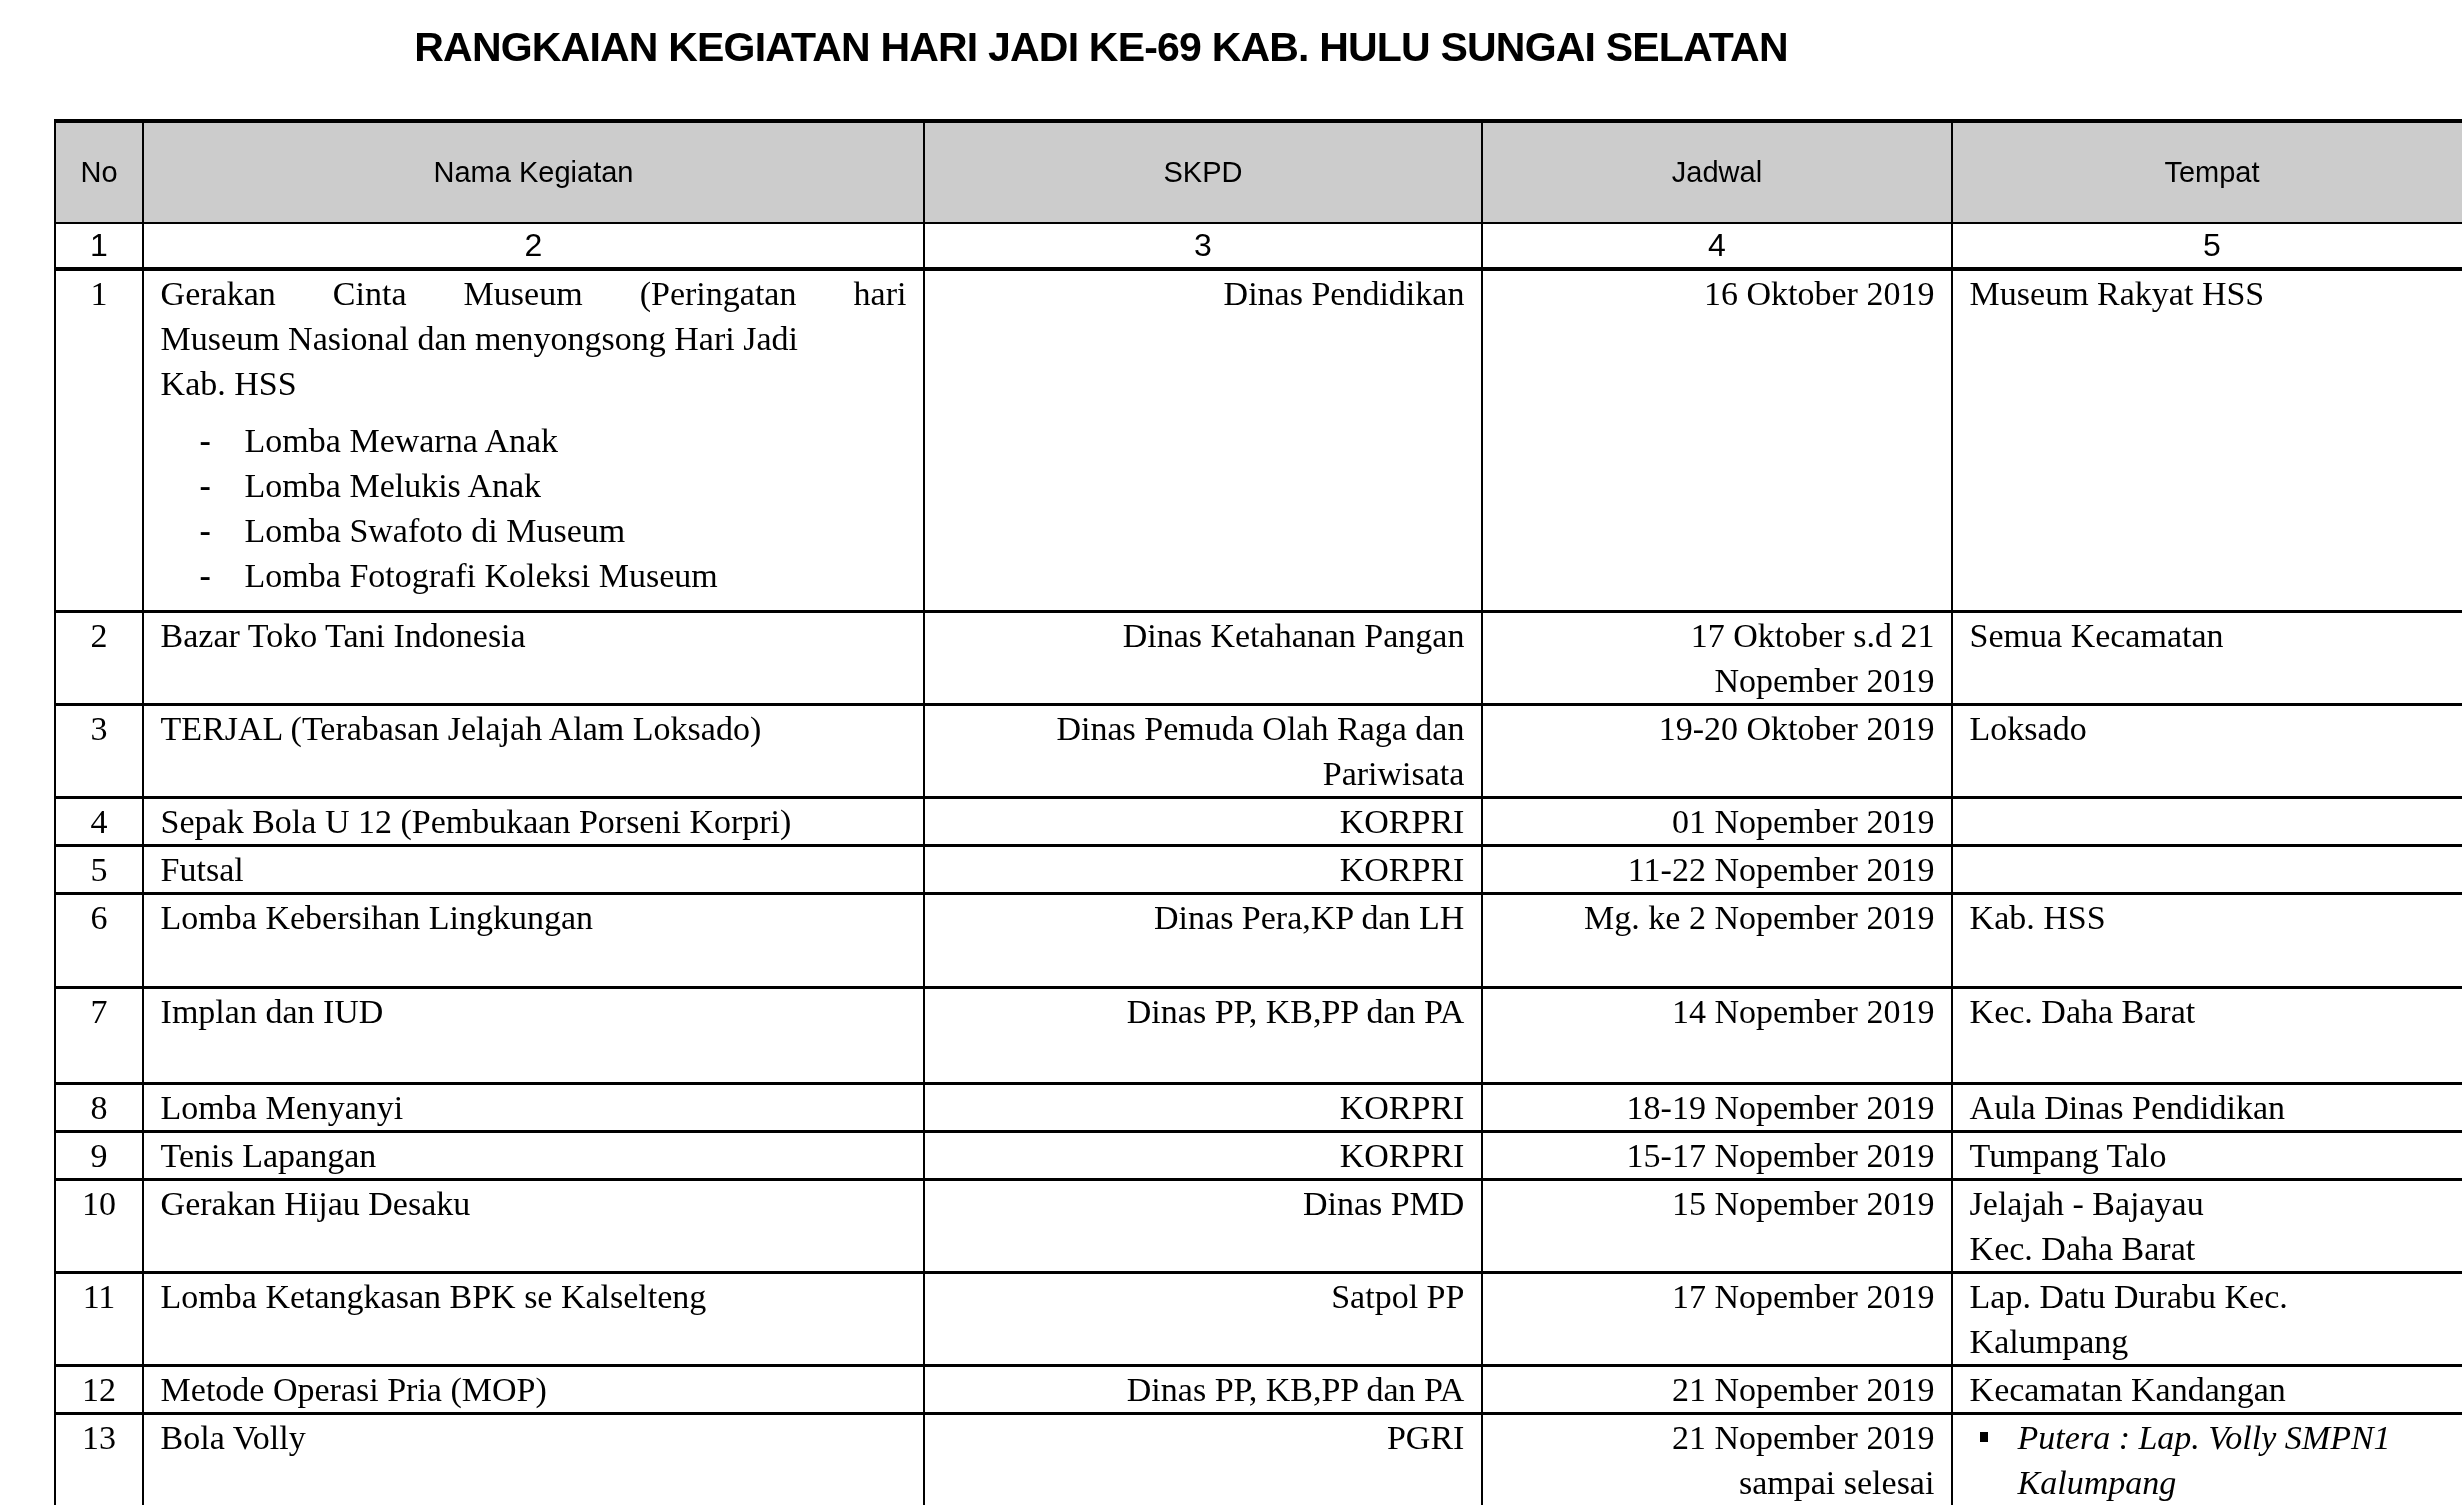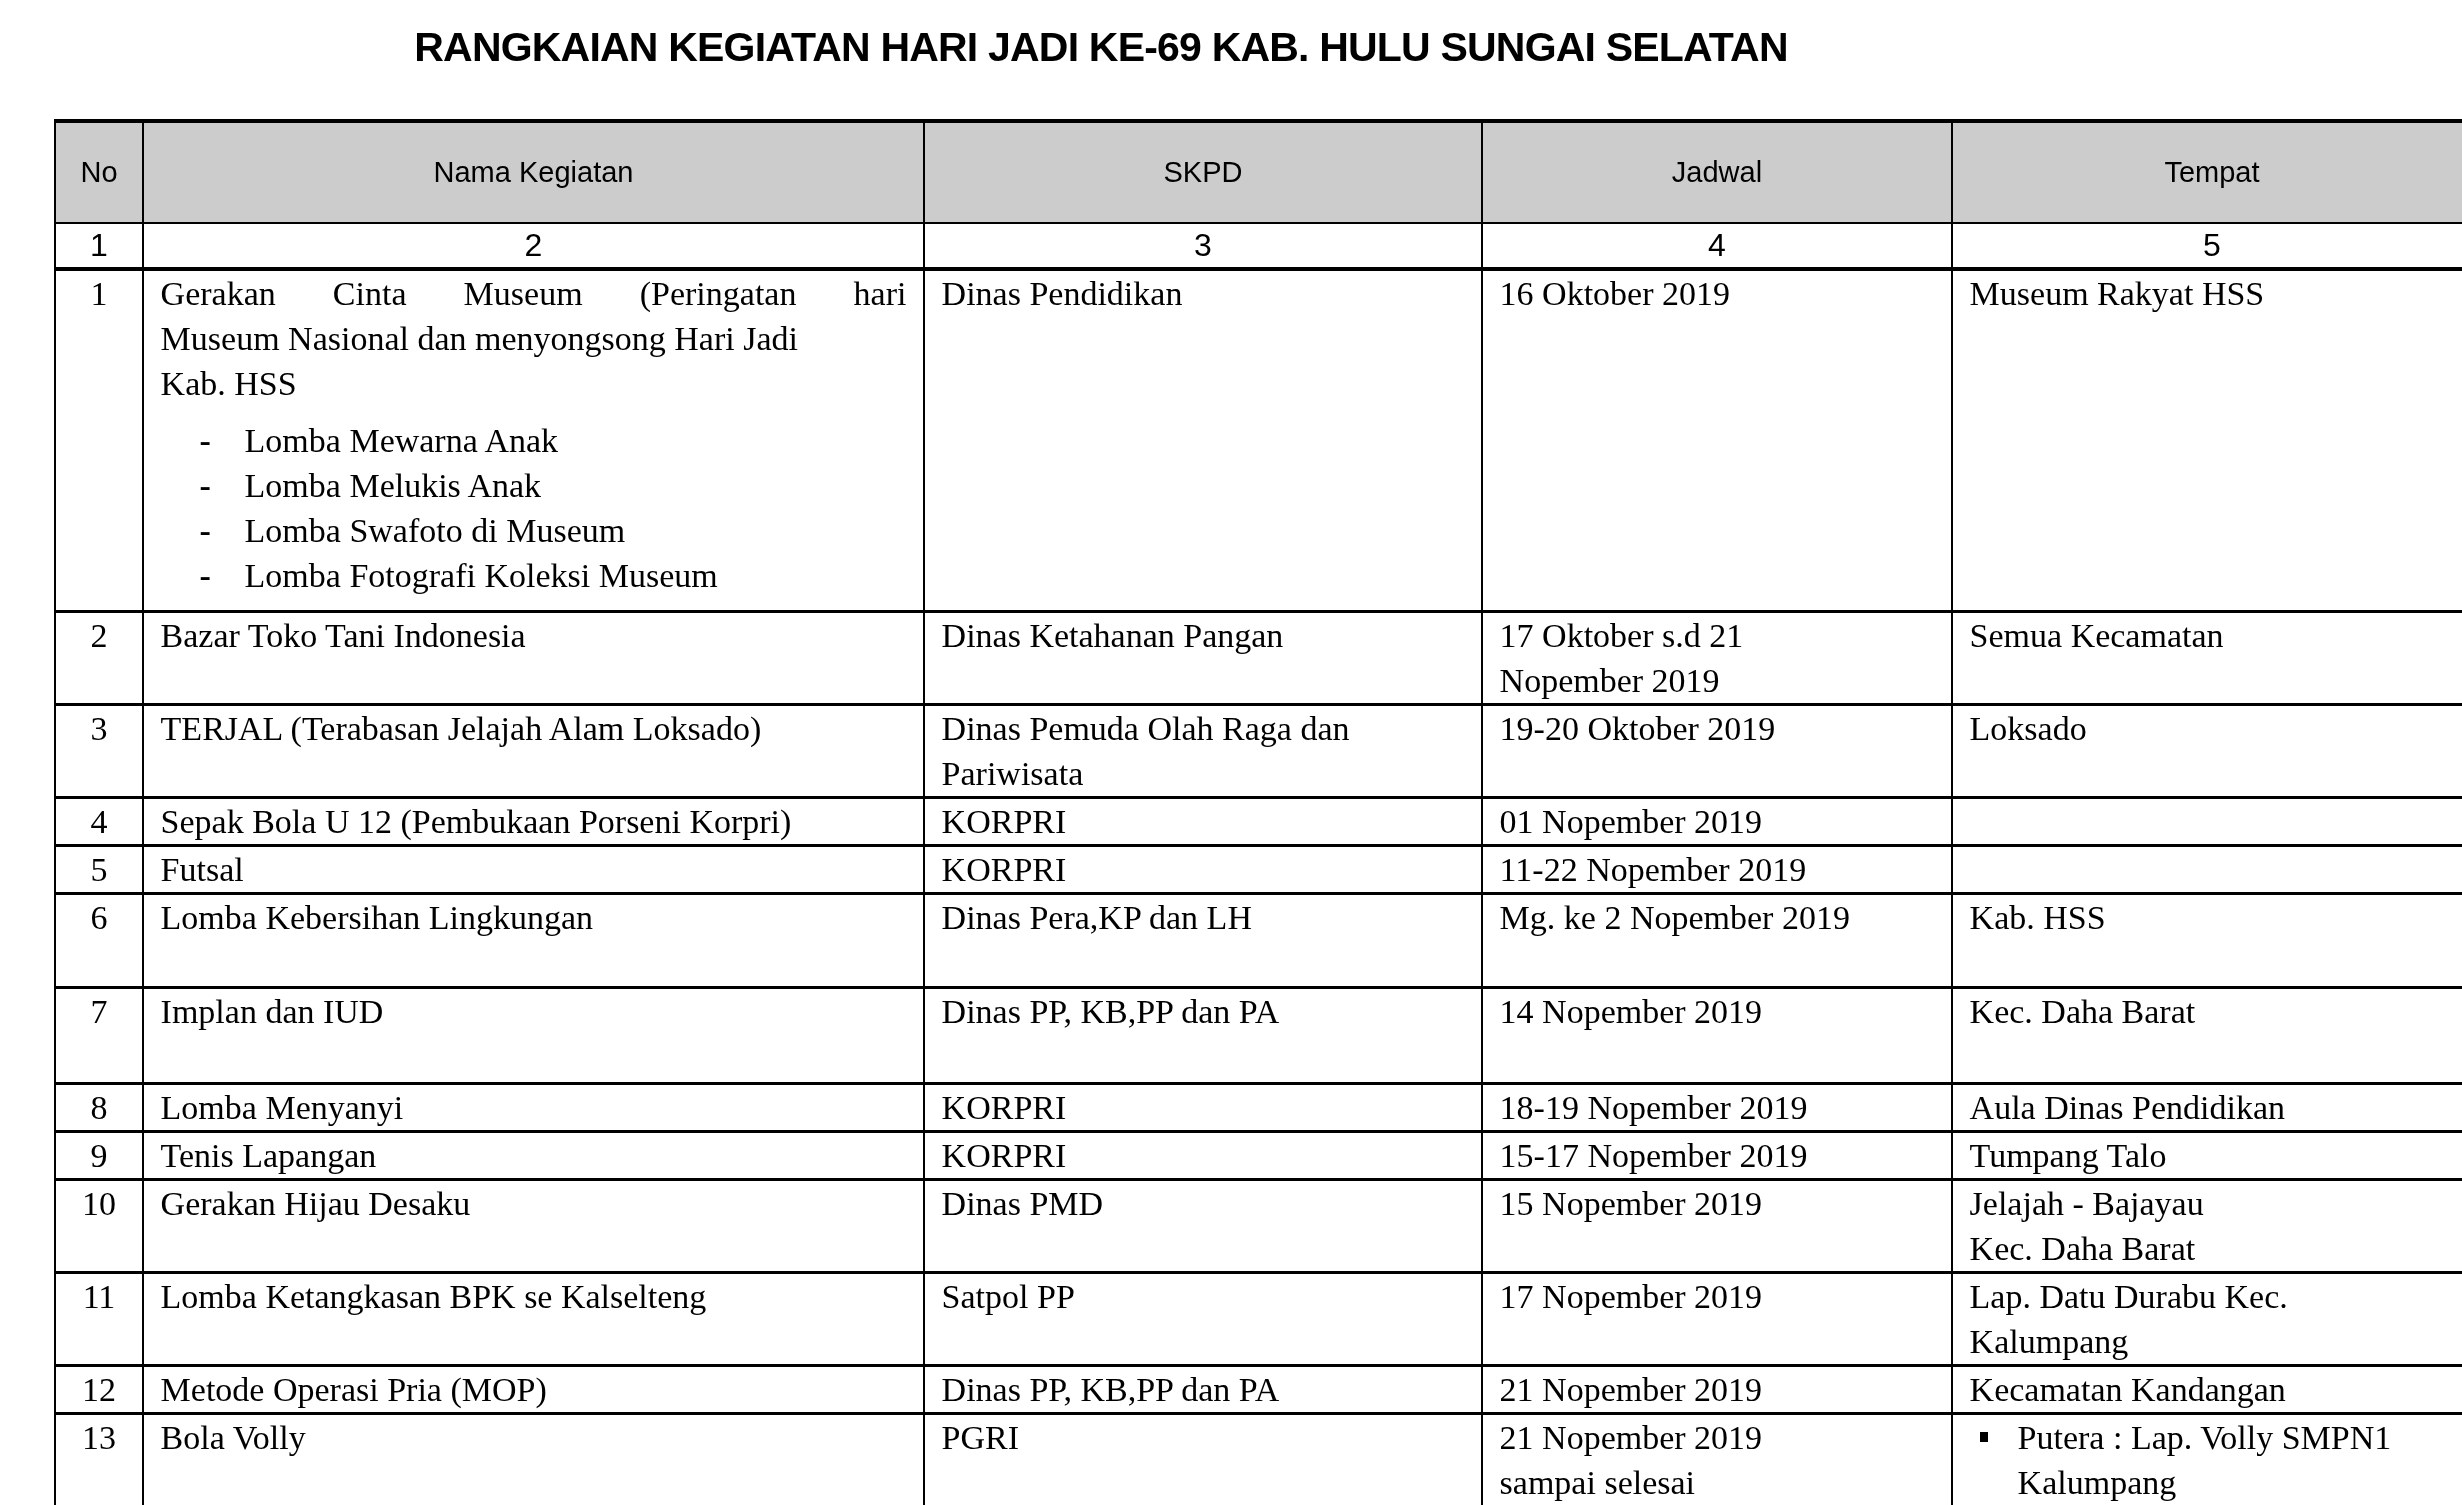--- a/index.html
+++ b/index.html
@@ -11,30 +11,30 @@
   table { position:absolute; left:54px; top:119px; border-collapse:collapse;
           table-layout:fixed; width:2416px; }
   td, th { border:2.3px solid #000; vertical-align:top; padding:0 16.6px;
            font-size:34px; line-height:45px; font-weight:normal; overflow:hidden; }
   th { background:#cccccc; height:99px; vertical-align:middle; text-align:center;
        font-family:"Liberation Sans","DejaVu Sans",sans-serif; font-size:29px; border-top-width:4.5px; }
   tr.idx td { text-align:center; height:43px; line-height:43px;
               font-family:"Liberation Sans","DejaVu Sans",sans-serif; font-size:32px;
               border-bottom-width:4.5px; }
   td.no { text-align:center; padding:0; }
-  td.c { text-align:left; }
+  td.c { text-align:right; }
   td.l { text-align:left; }
   tbody tr.data td { border-bottom-width:3.8px; }
   .desc-line { display:block; }
   .desc-justify { display:block; text-align:justify; text-align-last:justify; }
   ul.dash { list-style:none; margin:12px; padding:0 0 0 27px; }
   ul.dash li { position:relative; padding-left:45px; }
   ul.dash li::before { content:"-"; position:absolute; left:0; font-weight:bold; }
   ul.sq { list-style:none; margin:0; padding:0 0 0 0; }
-  ul.sq li { position:relative; padding-left:48px; }
+  ul.sq li { position:relative; padding-left:48px;font-style:italic; }
   ul.sq li::before { content:""; position:absolute; left:10.6px; top:17.4px; width:8.3px; height:9.8px; background:#000; }
 </style>
 </head>
 <body>
 
 <div class="title">RANGKAIAN KEGIATAN HARI JADI KE-69 KAB. HULU SUNGAI SELATAN</div>
 
 <table>
   <colgroup>
     <col style="width:88px">

